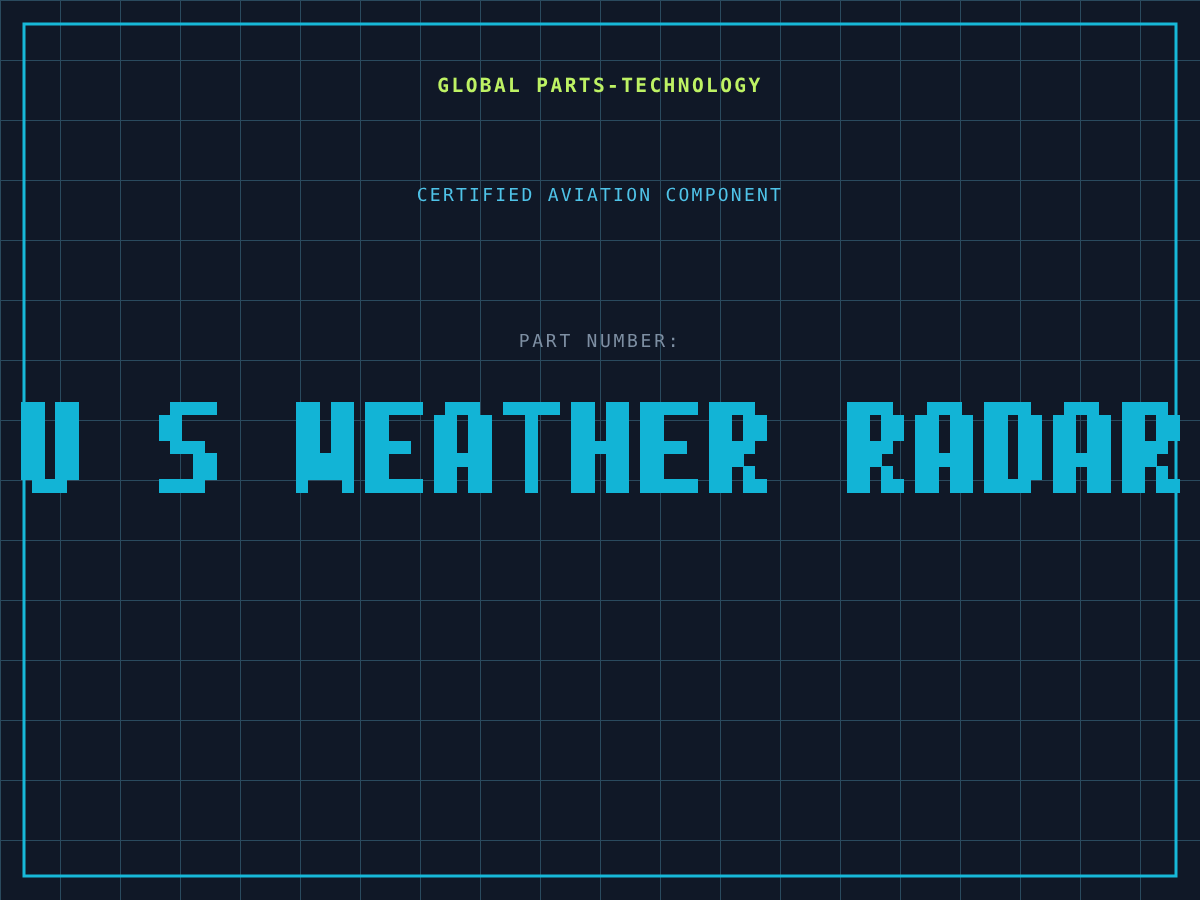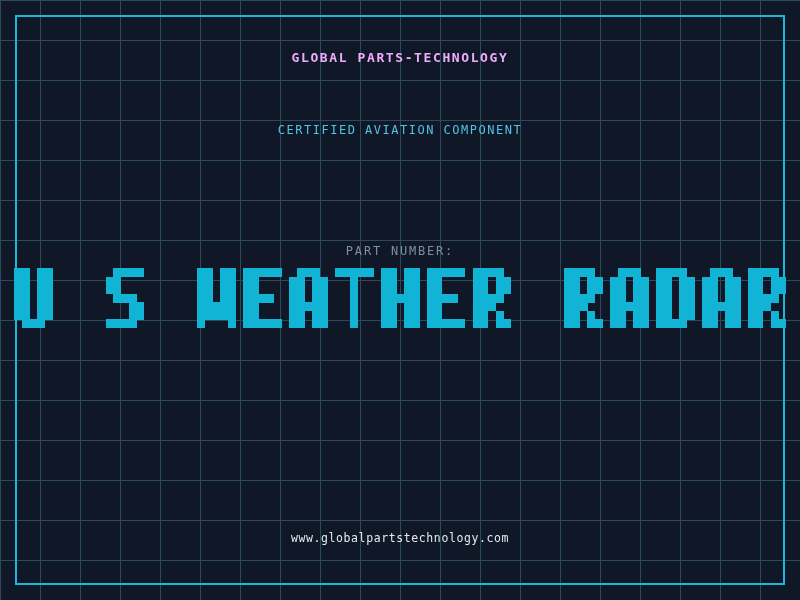--- a/index.html
+++ b/index.html
@@ -57,38 +57,37 @@
     left: 0;
     width: 800px;
     text-align: center;
     white-space: nowrap;
   }
 
   #company-name {
     top: 50px;
     font-size: 13px;
     letter-spacing: 1.6px;
-    color: #f0abfc;
+    color: #bef264;
     font-weight: bold;
   }
 
   #certification-line {
     top: 82px;
     font-size: 12px;
     letter-spacing: 1.5px;
     color: #4fc3e8;
     margin-top: 41px;
   }
 
   #part-number-label {
     top: 220px;
     font-size: 12px;
     letter-spacing: 1.8px;
     color: #7e8fa3;
-    margin-top: 24px;
   }
 
   #website-url {
     top: 531px;
     font-size: 11.5px;
     letter-spacing: 0.6px;
     color: #e2eaf2;
   }
 
   
@@ -271,16 +270,15 @@
           <rect class="glyph" x="756.71" y="17.14" width="15.69" height="8.97"></rect>
           <rect class="glyph" x="733.78" y="25.71" width="30.97" height="8.97"></rect>
           <rect class="glyph" x="733.78" y="34.29" width="23.33" height="8.97"></rect>
           <rect class="glyph" x="733.78" y="42.86" width="15.69" height="8.97"></rect>
           <rect class="glyph" x="756.71" y="42.86" width="8.04" height="8.97"></rect>
           <rect class="glyph" x="733.78" y="51.43" width="15.69" height="8.97"></rect>
           <rect class="glyph" x="756.71" y="51.43" width="15.69" height="8.97"></rect>
         </svg>
     </div>
 
-    <div class="center-row" id="website-url">www.globalpartstechnology.com</div>
 
   </div>
 </div>
 
 </body></html>

